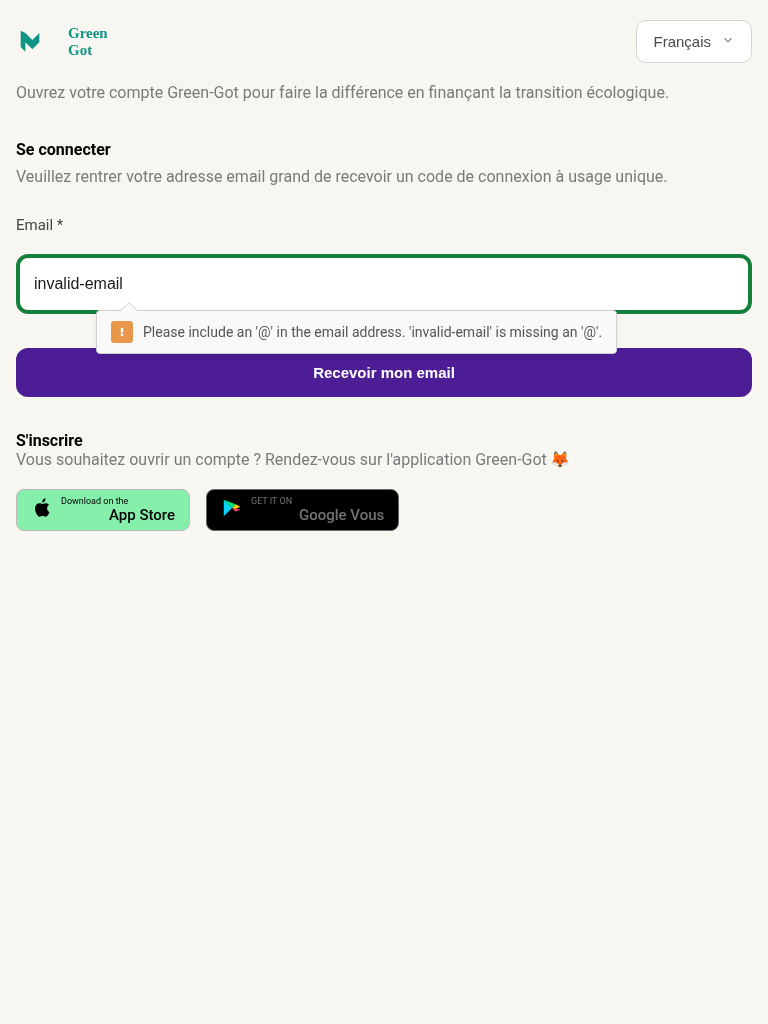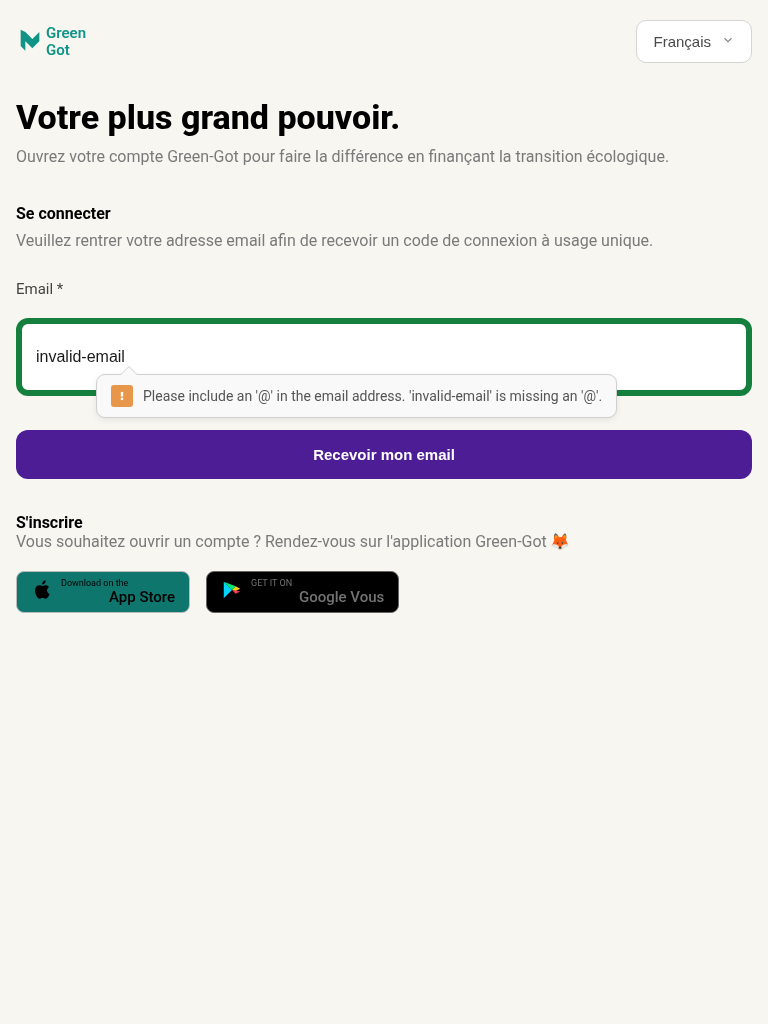--- a/index.html
+++ b/index.html
@@ -15,21 +15,23 @@
       overflow: hidden;
     }
     .header {
       display: flex;
       justify-content: space-between;
       align-items: center;
       padding: 20px 16px;
     }
     .logo {
       display: flex;
-      gap: 2px;
+      align-items: center;
+      gap: 24px;
+      font-family: Liberation Serif, serif;
     }
     .logo-icon svg {
       width: 28px;
       height: 28px;
       fill: #0f9487;
     }
     .logo-text {
       color: #0f9487;
       font-size: 15px;
       font-weight: 600;
@@ -85,35 +87,35 @@
       display: block;
     }
     .email-label .asterisk {
       color: #444;
     }
     .email-input-wrapper {
       position: relative;
     }
     .email-input {
       width: 100%;
-      padding: 24px 14px;
+      padding: 17px 14px;
       font-size: 16px;
       color: #1a1a1a;
       background: white;
-      border: 6px solid #15803d;
+      border: 4px solid #15803d;
       border-radius: 12px;
       outline: none;
     }
     .validation-tooltip {
       position: absolute;
       top: 56px;
       left: 80px;
       background: #f9f9f9;
       border: 1px solid #d0d0d0;
-      border-radius: 9px;
+      border-radius: 4px;
       padding: 10px 14px;
       display: flex;
       align-items: center;
       gap: 10px;
       font-size: 14px;
       color: #555;
       box-shadow: 0 2px 6px rgba(0,0,0,0.08);
       z-index: 10;
     }
     .validation-tooltip::before {
@@ -186,21 +188,21 @@
       align-items: center;
       gap: 8px;
       background: #000;
       color: #737373;
       padding: 8px 14px;
       border-radius: 8px;
       text-decoration: none;
       height: 42px;
     }
     .store-badge-apple {
-      background: #0f766e;
+      background: #86efac;
       color: #000;
       border: 1px solid #bbb;
     }
     .store-badge svg {
       width: 22px;
       height: 22px;
     }
     .store-badge-apple svg {
       fill: #000;
     }
@@ -238,25 +240,24 @@
     <span>Français</span>
     <span class="chevron-down">
       <svg viewBox="0 0 24 24" fill="none" stroke-width="2">
           <polyline points="6 9 12 15 18 9"></polyline>
         </svg>
     </span>
   </button>
 </div>
 
 <div class="content">
-  <h1 class="hero-title">Votre plus grand pouvoir.</h1>
   <p class="hero-subtitle">Ouvrez votre compte Green-Got pour faire la différence en finançant la transition écologique.</p>
 
   <h2 class="signin-title">Se connecter</h2>
-  <p class="signin-subtitle">Veuillez rentrer votre adresse email afin de recevoir un code de connexion à usage unique.</p>
+  <p class="signin-subtitle">Veuillez rentrer votre adresse email grand de recevoir un code de connexion à usage unique.</p>
 
   <label class="email-label">
     <span>Email </span><span class="asterisk">*</span>
   </label>
 
   <div class="email-input-wrapper">
     <input type="email" class="email-input" value="invalid-email" style="">
     <div class="validation-tooltip">
       <span class="warning-icon">
         <svg viewBox="0 0 24 24">

